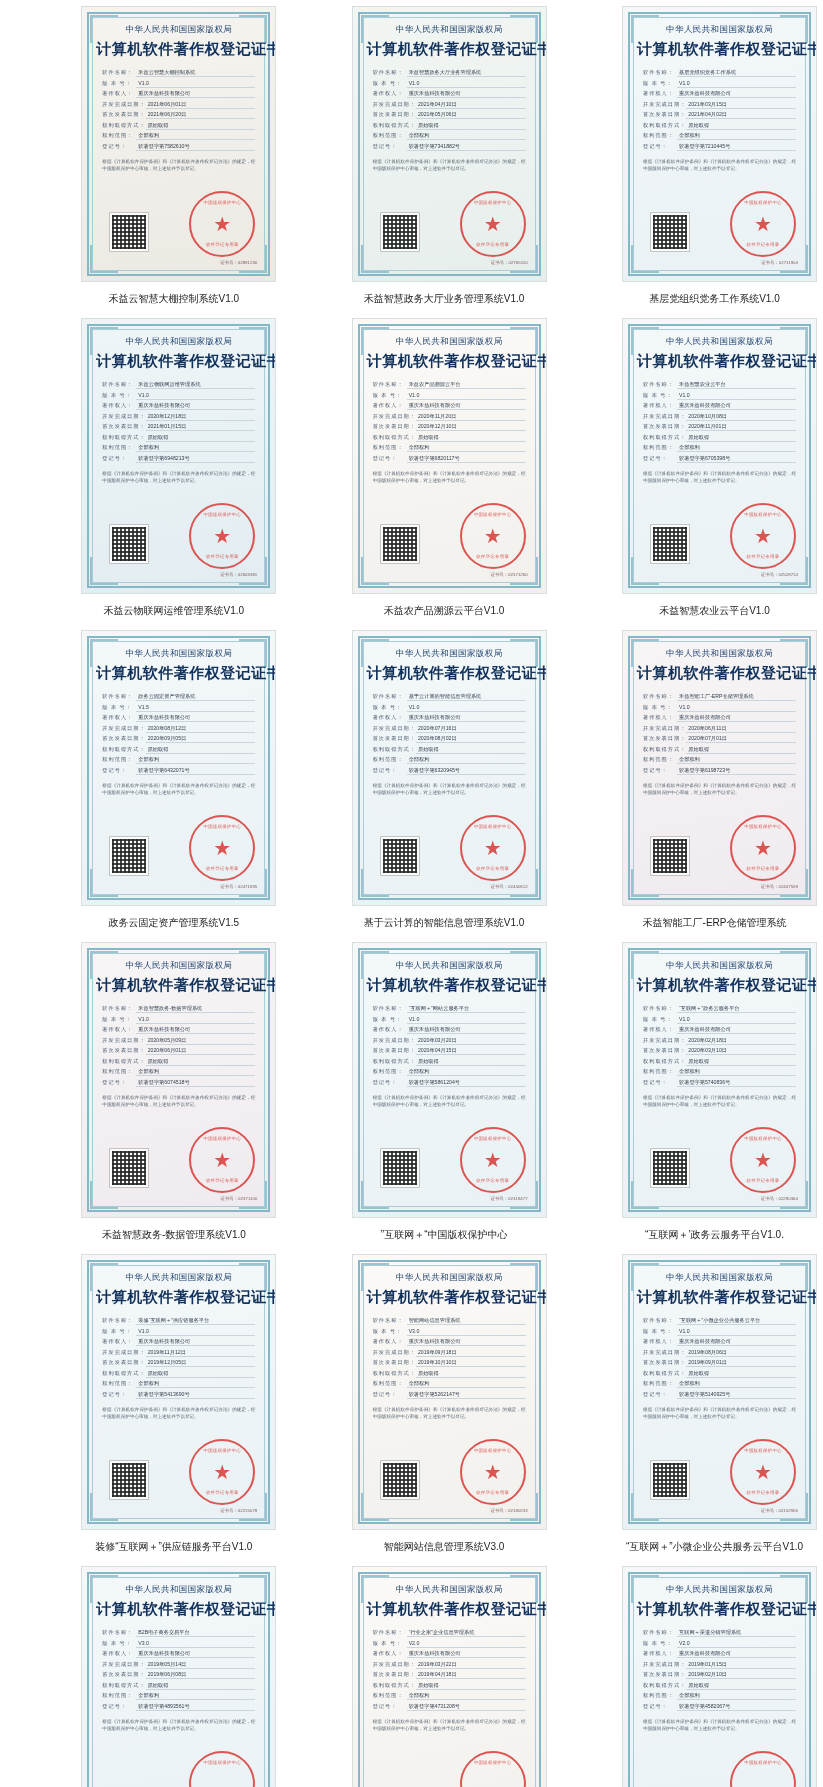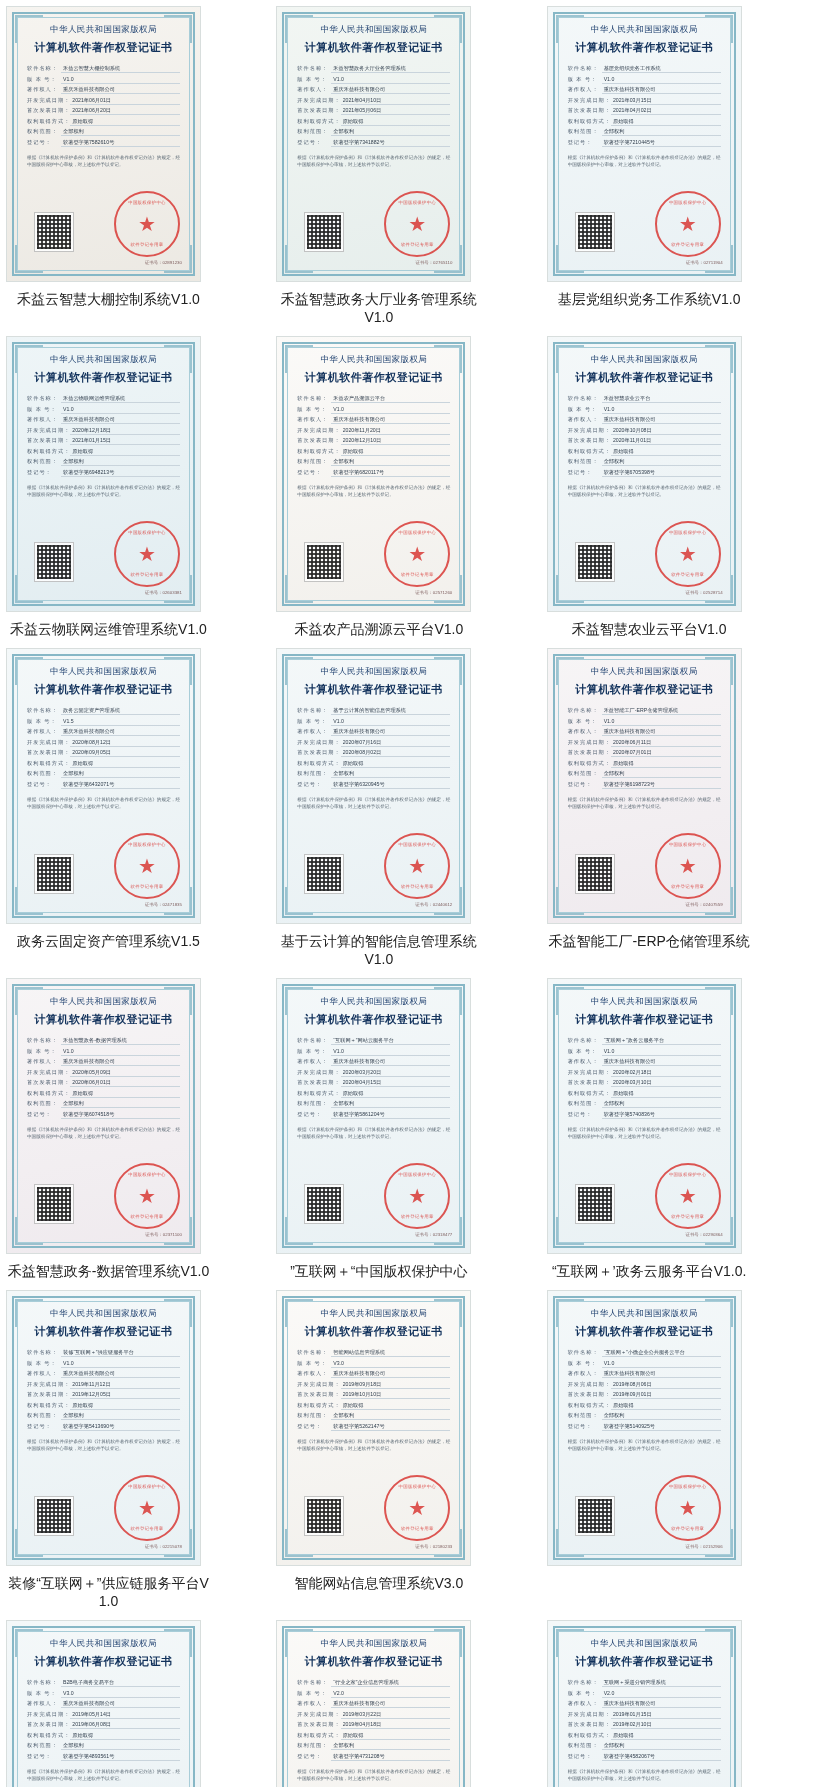--- a/index.html
+++ b/index.html
@@ -20,21 +20,21 @@
     display: grid;
     grid-template-columns: repeat(3, 1fr);
     column-gap: 0px;
     row-gap: 4px;
     padding: 0 6px;
     box-sizing: border-box;
   }
   .cell {
     display: flex;
     flex-direction: column;
-    align-items: flex-start;
+    align-items: flex-end;
     padding-bottom: 6px;
   }
   .cert {
     width: 195px;
     height: 276px;
     box-sizing: border-box;
     position: relative;
     overflow: hidden;
     background: linear-gradient(160deg, #f4f7f4 0%, #eef3f2 40%, #e9efee 100%);
     border: 1px solid #d8dedd;
@@ -73,21 +73,21 @@
   .cert-issuer {
     text-align: center;
     font-size: 8.5px;
     color: #1d3f6e;
     letter-spacing: .4px;
     margin-top: 3px;
     white-space: nowrap;
   }
   .cert-title {
     text-align: center;
-    font-size: 11px;
+    font-size: 15px;
     font-weight: bold;
     color: #12325c;
     letter-spacing: .5px;
     margin-top: 4px;
     white-space: nowrap;
   }
   .cert-fields {
     margin-top: 9px;
     padding: 0 6px;
     flex: 0 0 auto;
@@ -174,21 +174,21 @@
   .cert-serial {
     position: absolute;
     right: 4px;
     bottom: 2px;
     font-size: 4.4px;
     color: #7d5c5c;
   }
   .caption {
     width: 205px;
     text-align: center;
-    font-size: 14px;
+    font-size: 10px;
     line-height: 18px;
     color: #222;
     margin-top: 8px;
     word-break: break-all;
   }
   
   .tint-a { background: linear-gradient(170deg,#f2f6f3 0%,#e6eeec 100%); }
   .tint-b { background: linear-gradient(170deg,#f6f4f0 0%,#ece9e3 100%); }
   .tint-c { background: linear-gradient(170deg,#eef5f7 0%,#e2edf1 100%); }
   .tint-d { background: linear-gradient(170deg,#f7f5f6 0%,#efeaee 100%); }
@@ -1076,20 +1076,21 @@
               <div class="qr"></div>
               <div class="seal">
                 <div class="seal-top">中国版权保护中心</div>
                 <div class="star">★</div>
                 <div class="seal-bot">软件登记专用章</div>
               </div>
               <div class="cert-serial">证书号：02152906</div>
             </div>
           </div>
         </div>
+        <div class="caption">“互联网＋”小微企业公共服务云平台V1.0</div>
       </div>
       <div class="cell">
         <div class="cert tint-e">
           <div class="frame-outer"></div>
           <div class="frame-inner"></div>
           <div class="corner tl"></div>
           <div class="corner tr"></div>
           <div class="cert-inner">
             <div class="cert-issuer">中华人民共和国国家版权局</div>
             <div class="cert-title">计算机软件著作权登记证书</div>

